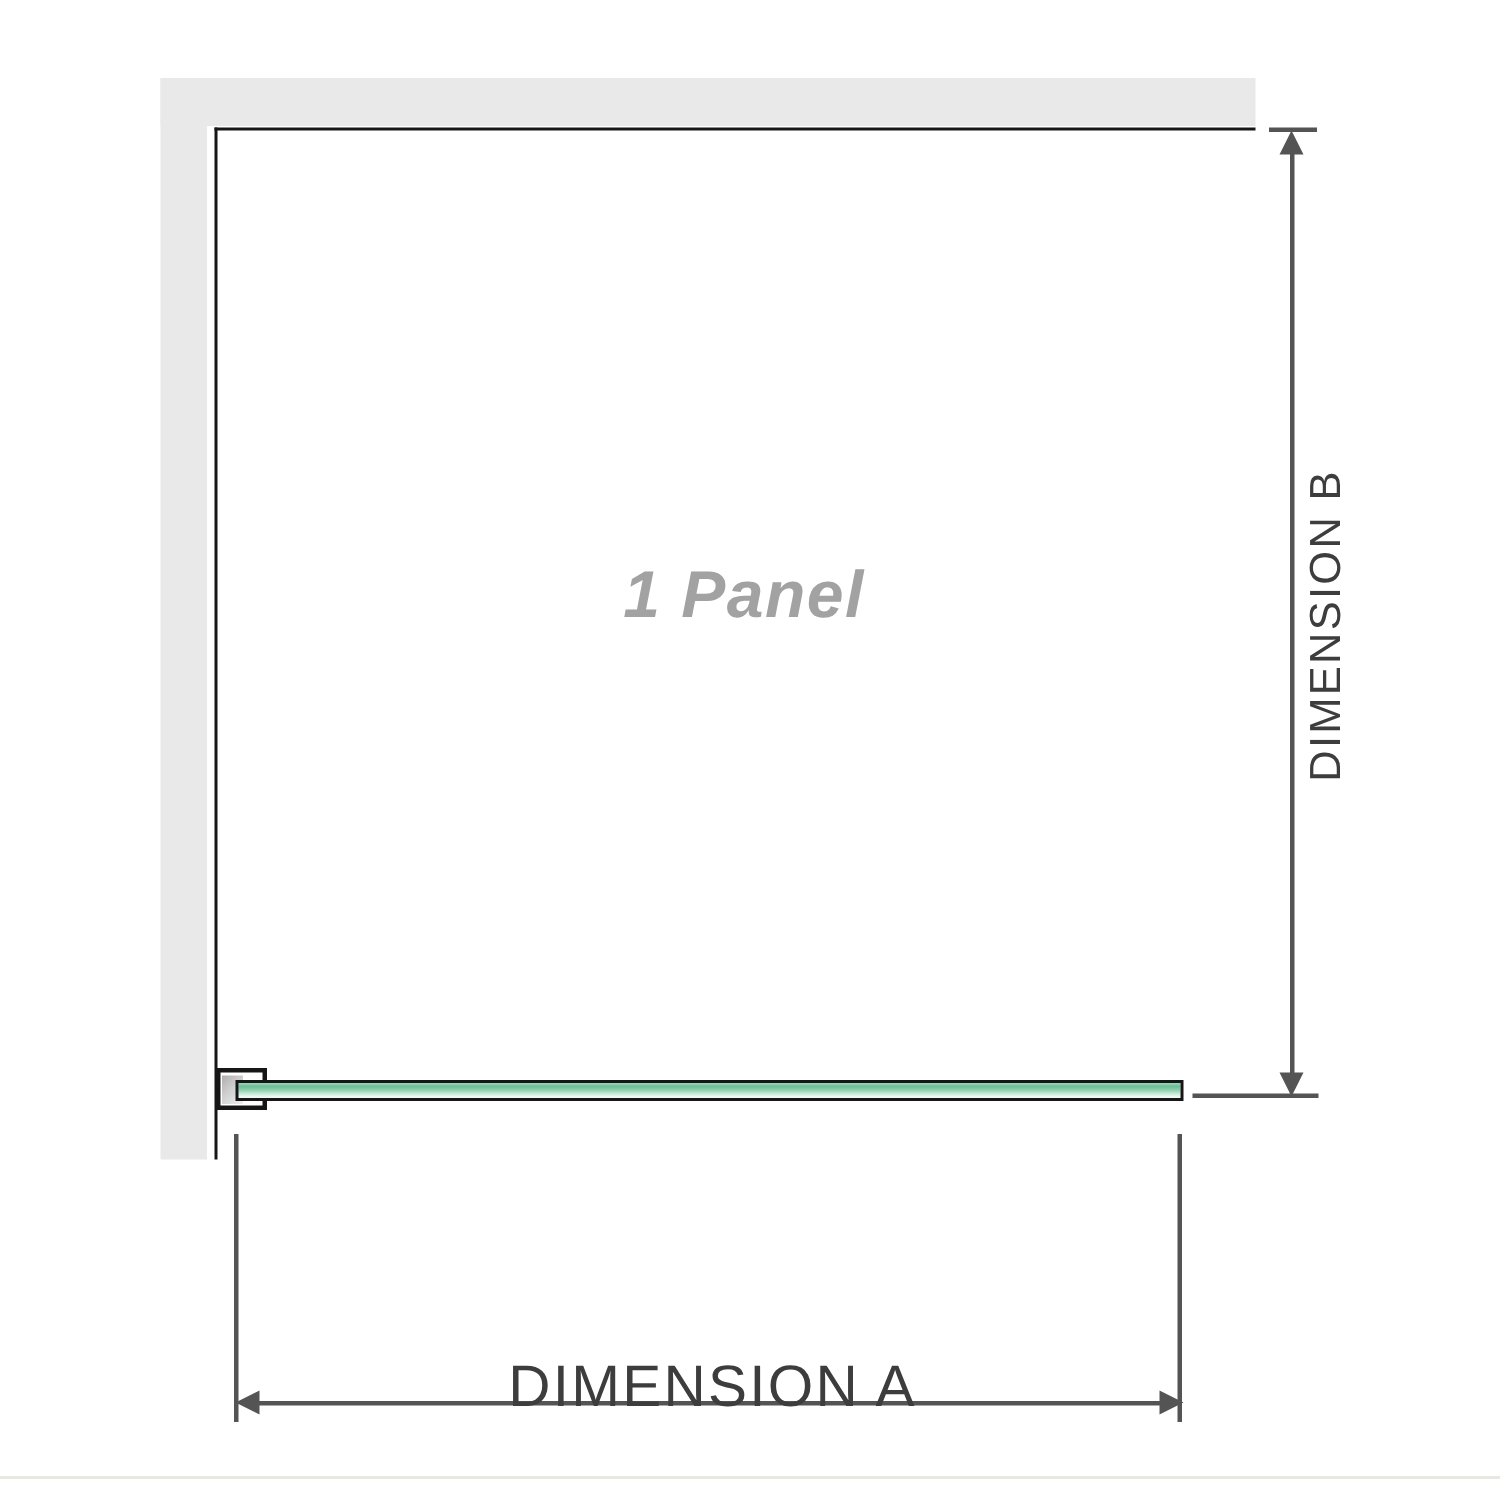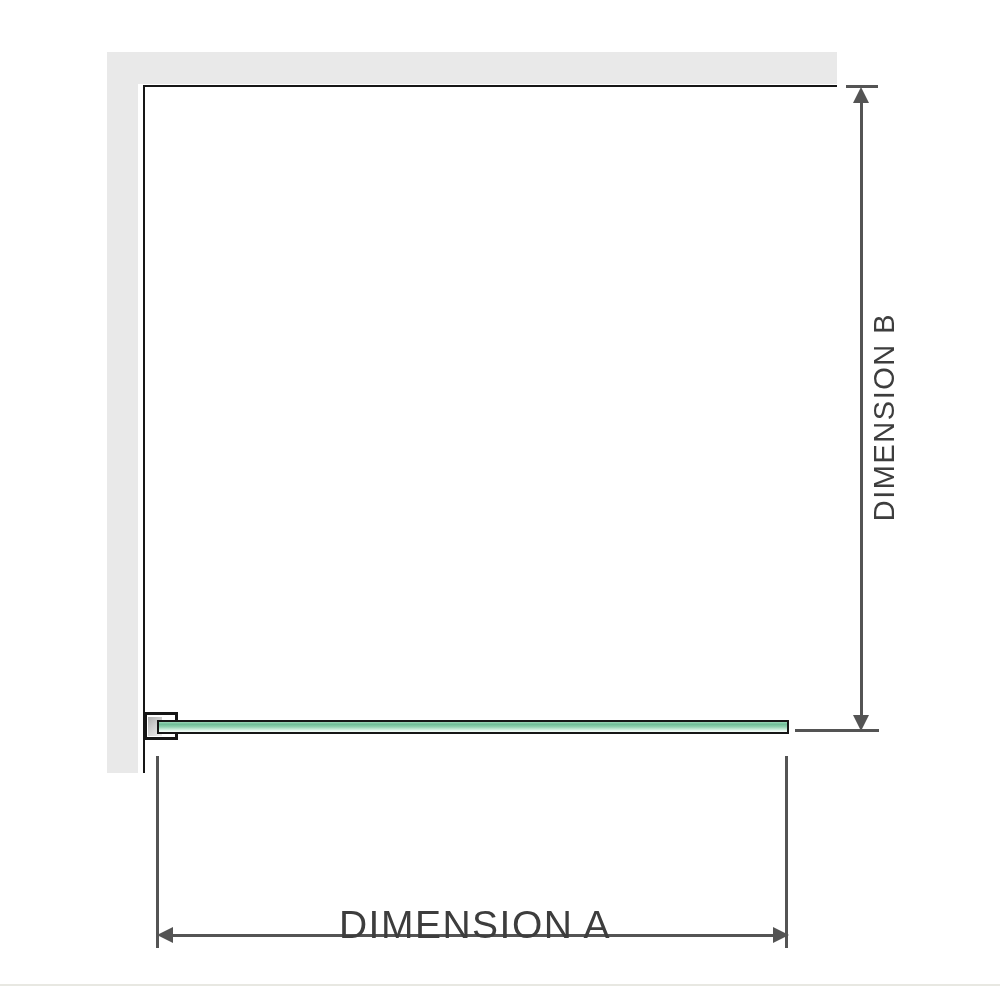--- a/index.html
+++ b/index.html
@@ -75,20 +75,21 @@
 </head>
 <body>
 
 <div class="stage">
 
   <div class="abs wall-top"></div>
   <div class="abs wall-left"></div>
   <div class="abs edge-top"></div>
   <div class="abs edge-left"></div>
 
+  <div class="abs panel-label">1 Panel</div>
 
   <div class="abs bracket"></div>
   <div class="abs bracket-pad"></div>
   <div class="abs glass-bar"></div>
 
   <div class="abs dim-line dimb-cap-top"></div>
   <div class="abs dim-line dimb-cap-bottom"></div>
   <div class="abs dim-line dimb-vline"></div>
   <div class="abs arrow dimb-arrow-up"></div>
   <div class="abs arrow dimb-arrow-down"></div>

